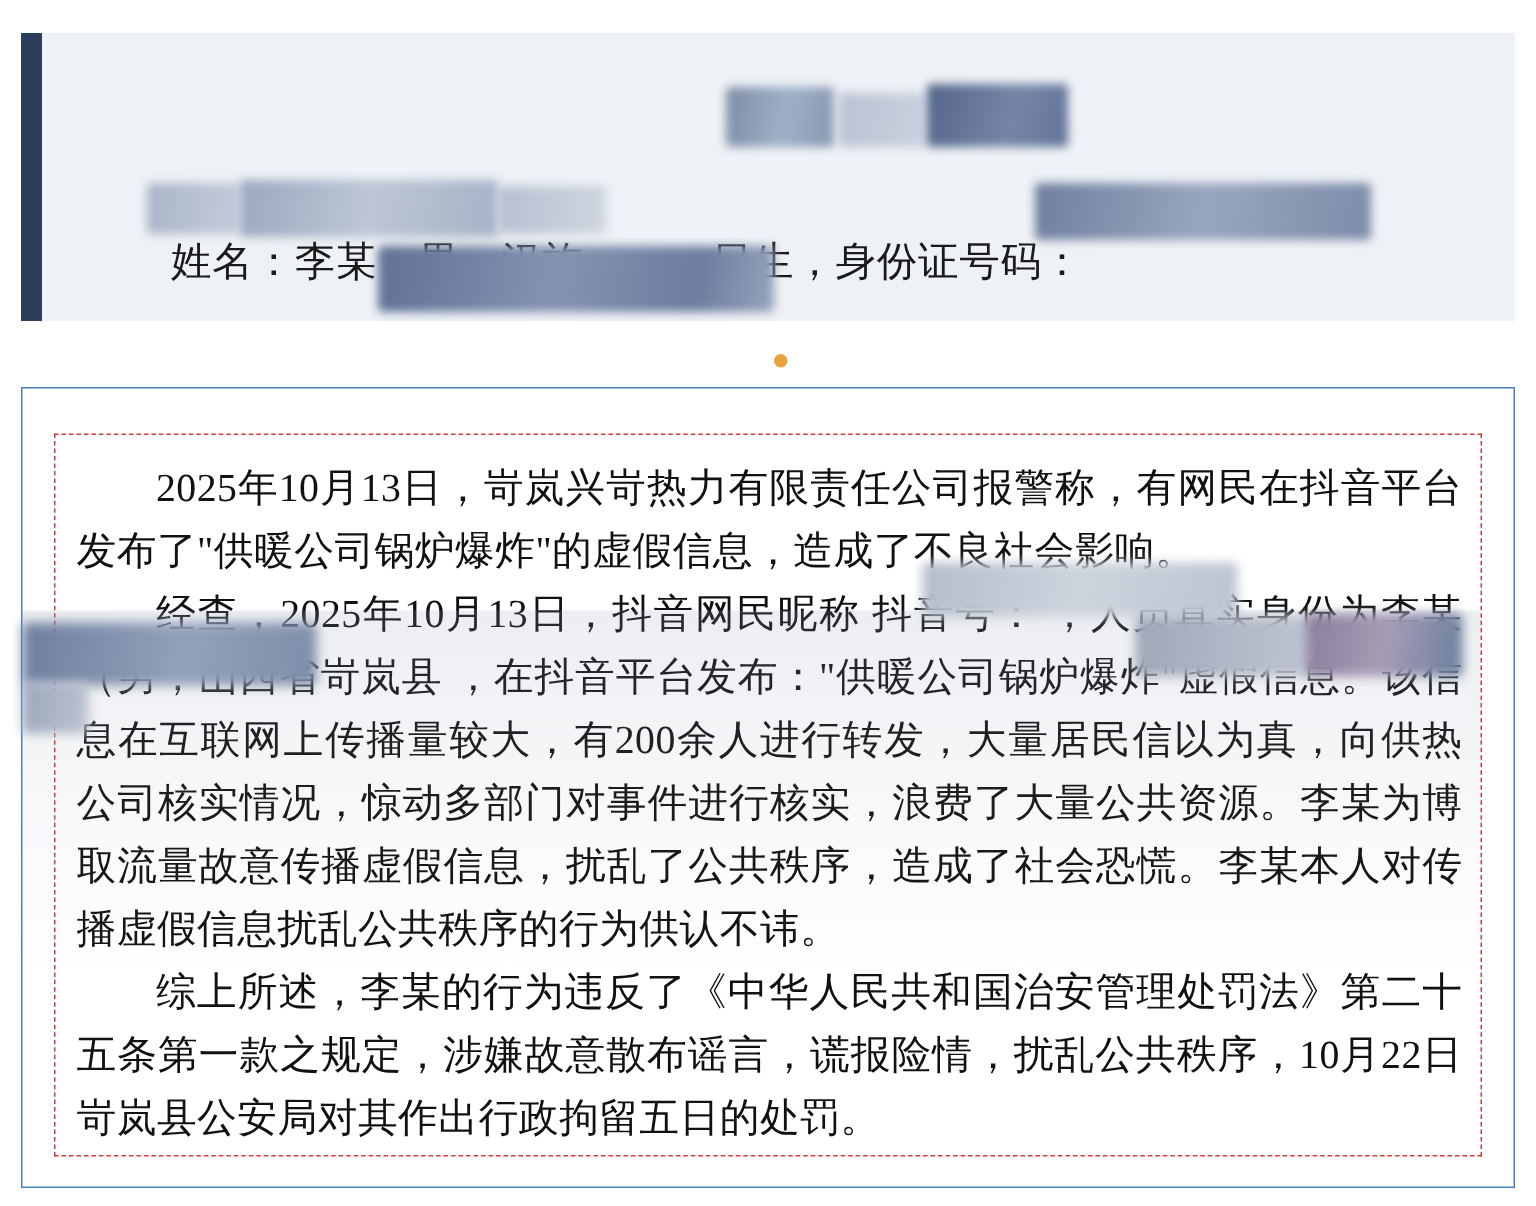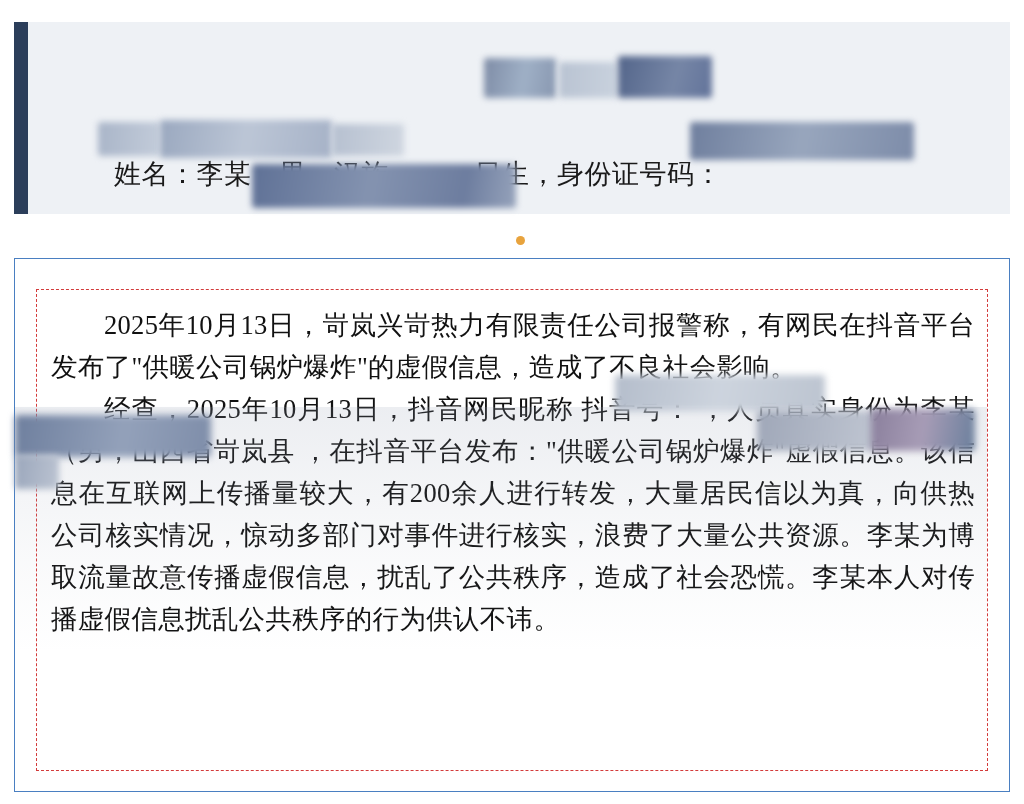--- a/index.html
+++ b/index.html
@@ -157,20 +157,21 @@
   <div class="smudge sm-h"></div>
 </div>
 
 <div class="dot-divider"></div>
 
 <div class="bottom-panel">
   <div class="dashed-box">
     <div class="body-text">
       <p class="indent">2025年10月13日，岢岚兴岢热力有限责任公司报警称，有网民在抖音平台发布了"供暖公司锅炉爆炸"的虚假信息，造成了不良社会影响。</p>
       <p class="indent">经查，2025年10月13日，抖音网民昵称              抖音号：              ，人员真实身份为李某（男，山西省岢岚县              ，在抖音平台发布："供暖公司锅炉爆炸"虚假信息。该信息在互联网上传播量较大，有200余人进行转发，大量居民信以为真，向供热公司核实情况，惊动多部门对事件进行核实，浪费了大量公共资源。李某为博取流量故意传播虚假信息，扰乱了公共秩序，造成了社会恐慌。李某本人对传播虚假信息扰乱公共秩序的行为供认不讳。</p>
+      <p class="indent">综上所述，李某的行为违反了《中华人民共和国治安管理处罚法》第二十五条第一款之规定，涉嫌故意散布谣言，谎报险情，扰乱公共秩序，10月22日岢岚县公安局对其作出行政拘留五日的处罚。</p>
     </div>
   </div>
 
   <div class="haze"></div>
   <div class="bs bs-1"></div>
   <div class="bs bs-2"></div>
   <div class="bs bs-3"></div>
   <div class="bs bs-4"></div>
   <div class="bs bs-5"></div>
 </div>

